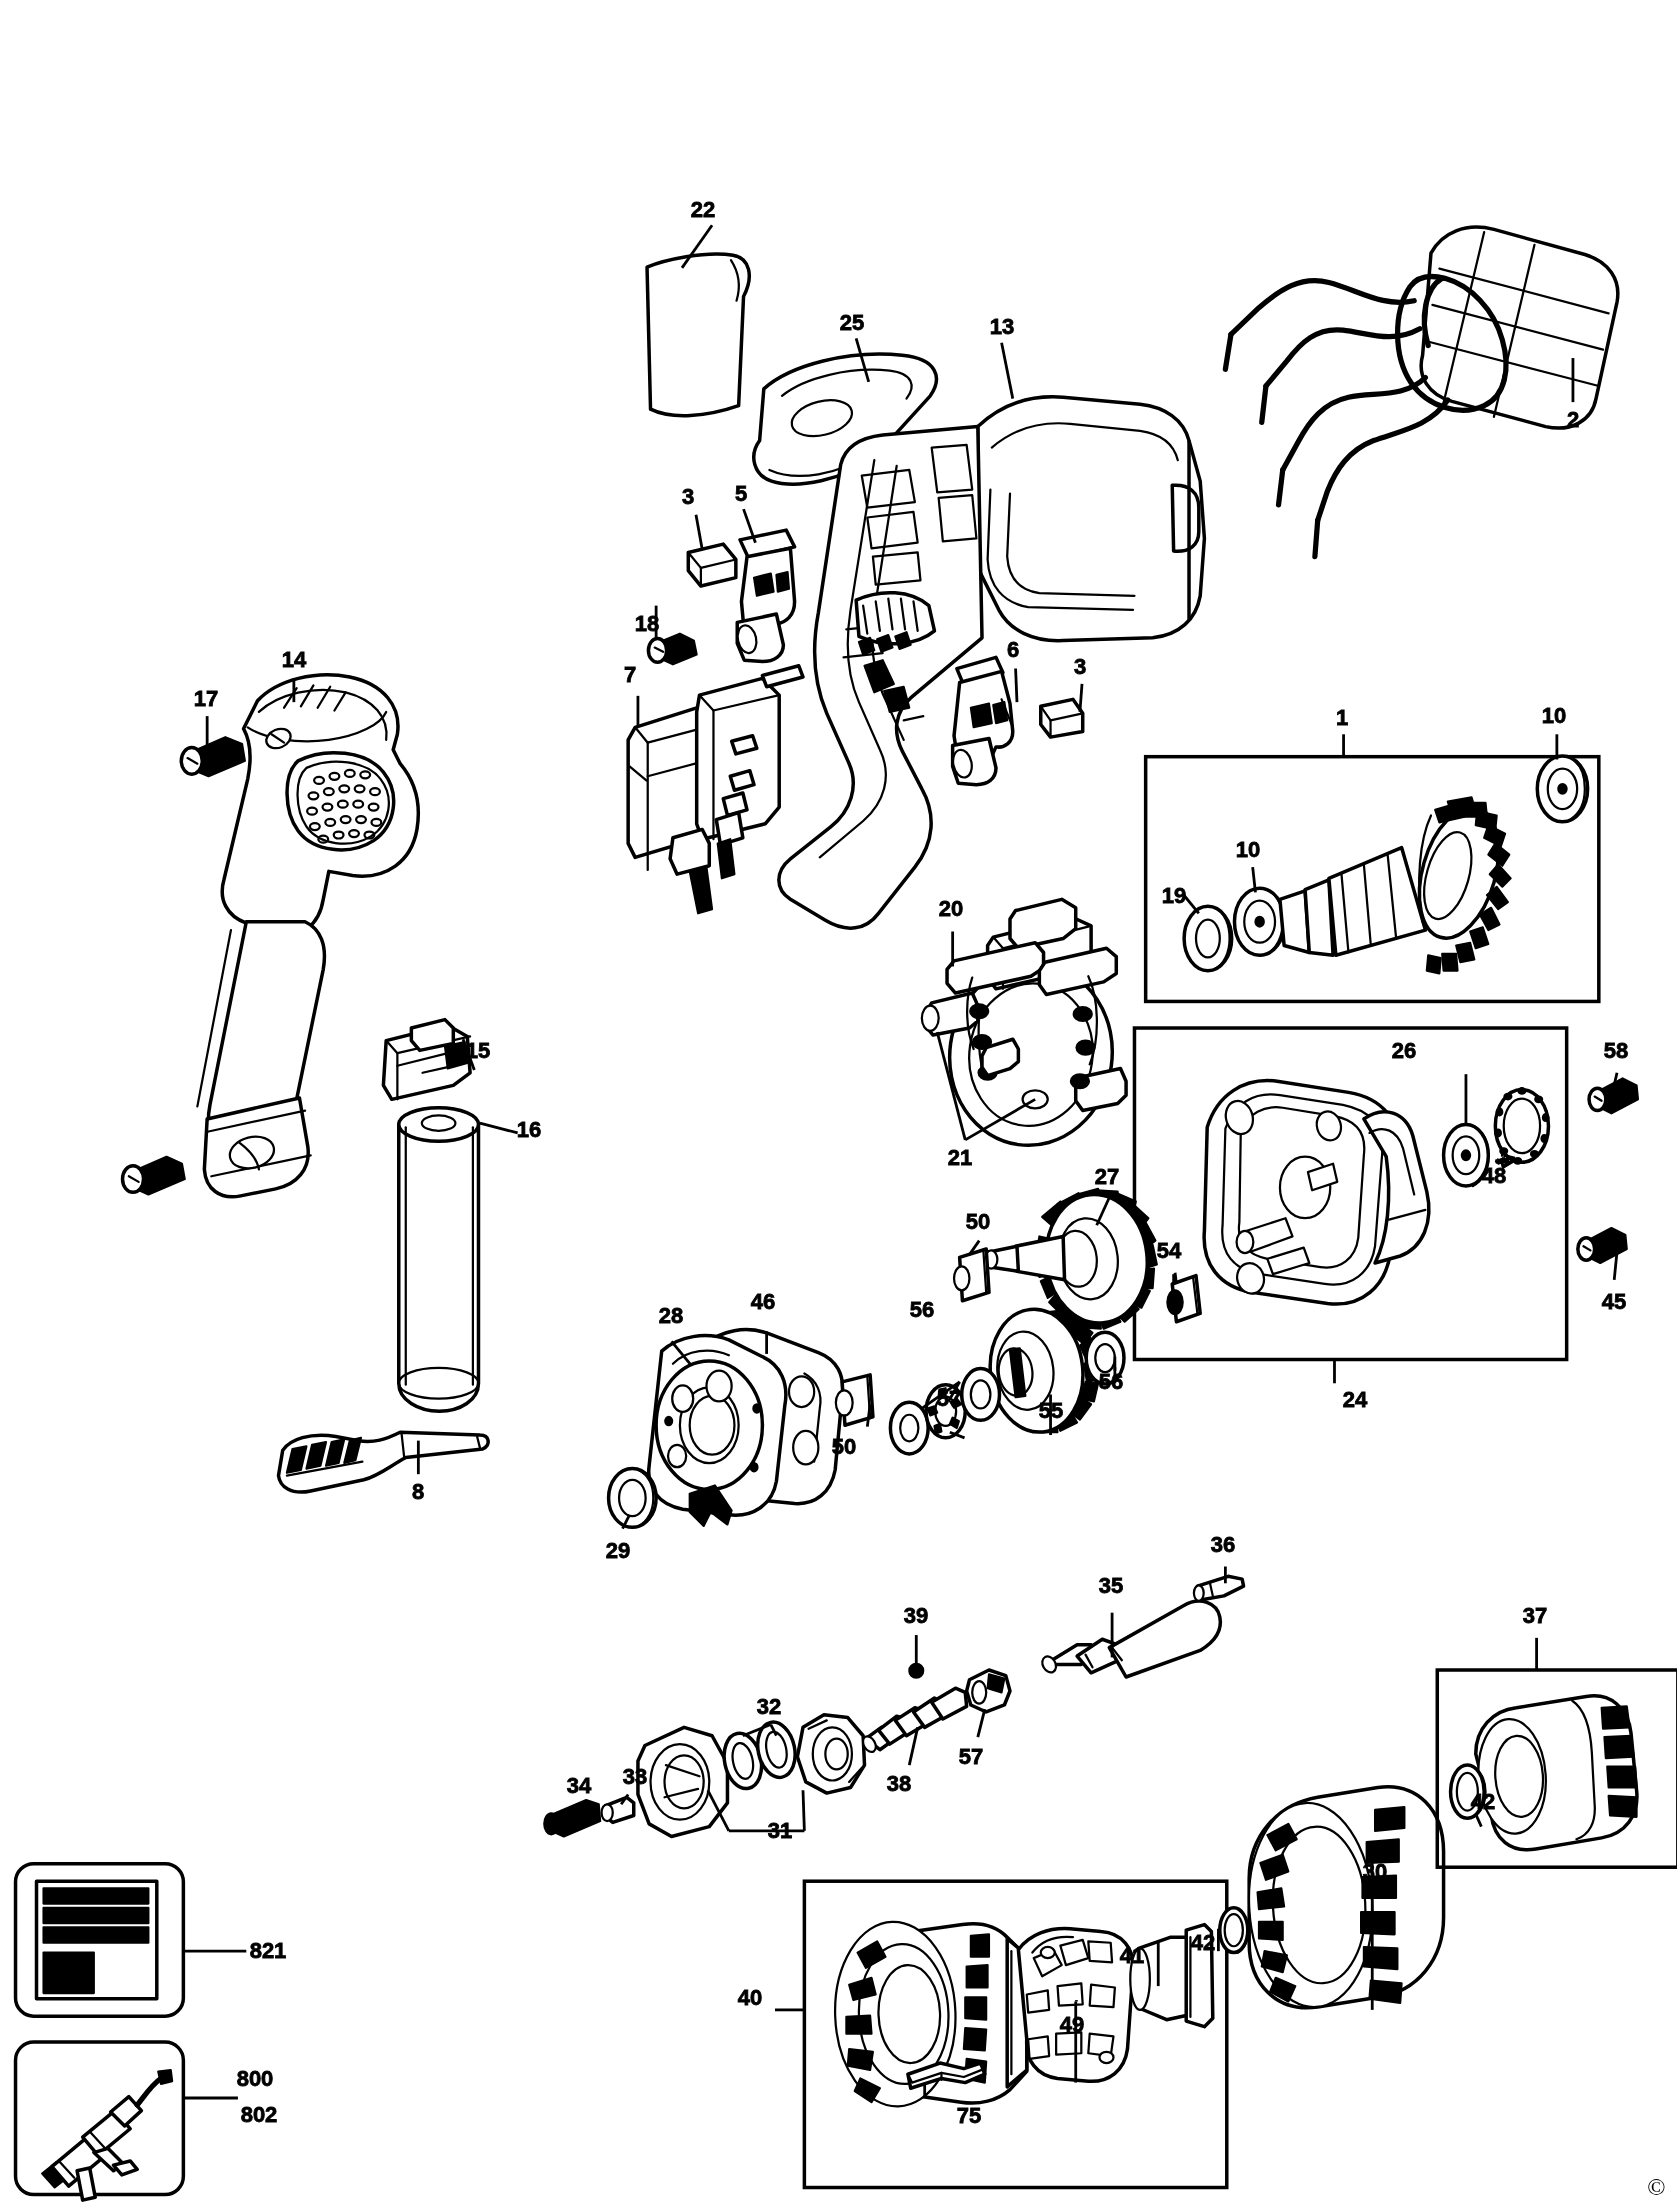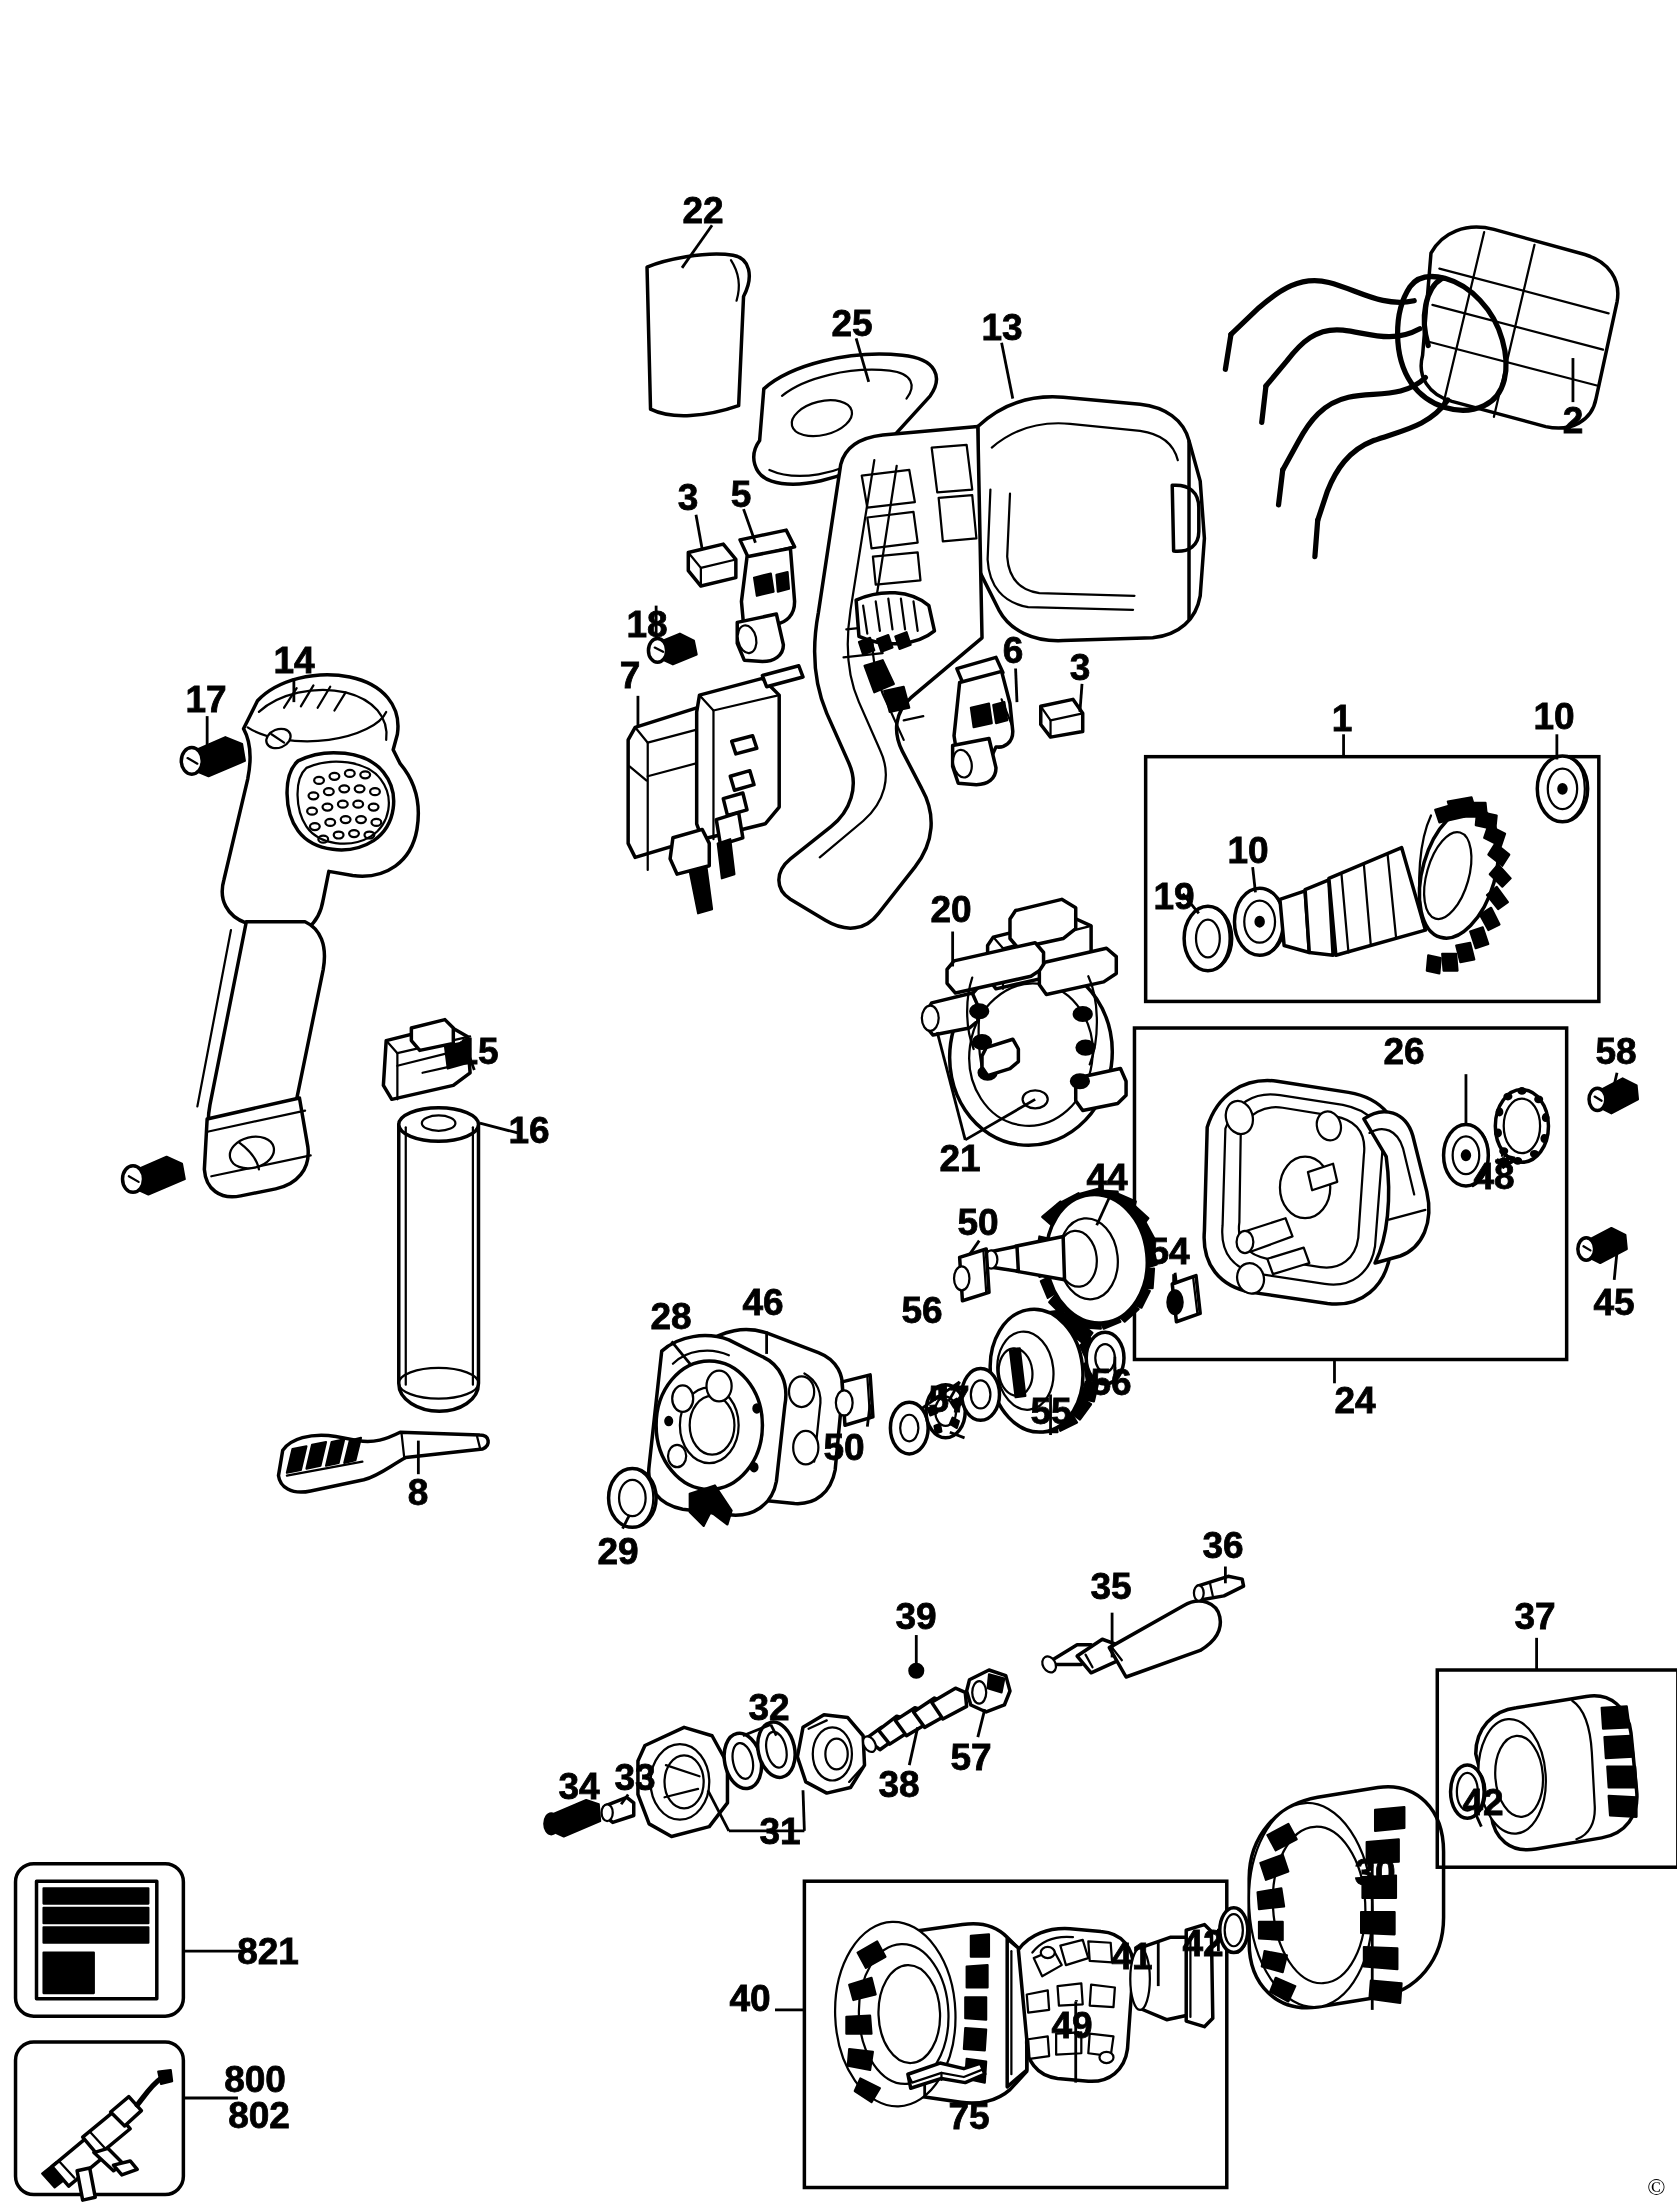--- a/index.html
+++ b/index.html
@@ -9,21 +9,21 @@
     position:relative;
     width:1678px;height:2205px;
     background:#fff;
     overflow:hidden;
   }
   #art{position:absolute;left:0;top:0;width:1678px;height:2205px;}
   .cal{
     position:absolute;
     font-family:"Liberation Sans", sans-serif;
     font-weight:bold;
-    font-size:37px;
+    font-size:22px;
     line-height:1;
     color:#000;
     letter-spacing:0px;
     white-space:nowrap;
     -webkit-text-stroke:0.8px #000;
   }
   .copy{
     position:absolute;
     right:12.6px;bottom:4.2px;
     font-size:24px;
@@ -1055,21 +1055,21 @@
 <div class="cal" style="left:951px;top:909px;transform:translate(-50%,-50%);">20</div>
 <div class="cal" style="left:960px;top:1158px;transform:translate(-50%,-50%);">21</div>
 <div class="cal" style="left:478px;top:1051px;transform:translate(-50%,-50%);">15</div>
 <div class="cal" style="left:529px;top:1130px;transform:translate(-50%,-50%);">16</div>
 <div class="cal" style="left:1404px;top:1051px;transform:translate(-50%,-50%);">26</div>
 <div class="cal" style="left:1616px;top:1051px;transform:translate(-50%,-50%);">58</div>
 <div class="cal" style="left:1494px;top:1176px;transform:translate(-50%,-50%);">48</div>
 <div class="cal" style="left:1614px;top:1302px;transform:translate(-50%,-50%);">45</div>
 <div class="cal" style="left:1169px;top:1251px;transform:translate(-50%,-50%);">54</div>
 <div class="cal" style="left:1355px;top:1400px;transform:translate(-50%,-50%);">24</div>
-<div class="cal" style="left:1107px;top:1177px;transform:translate(-50%,-50%);">44</div>
+<div class="cal" style="left:1107px;top:1177px;transform:translate(-50%,-50%);">27</div>
 <div class="cal" style="left:978px;top:1222px;transform:translate(-50%,-50%);">50</div>
 <div class="cal" style="left:922px;top:1310px;transform:translate(-50%,-50%);">56</div>
 <div class="cal" style="left:949px;top:1399px;transform:translate(-50%,-50%);">57</div>
 <div class="cal" style="left:1051px;top:1411px;transform:translate(-50%,-50%);">55</div>
 <div class="cal" style="left:1111px;top:1382px;transform:translate(-50%,-50%);">56</div>
 <div class="cal" style="left:671px;top:1316px;transform:translate(-50%,-50%);">28</div>
 <div class="cal" style="left:763px;top:1302px;transform:translate(-50%,-50%);">46</div>
 <div class="cal" style="left:844px;top:1447px;transform:translate(-50%,-50%);">50</div>
 <div class="cal" style="left:618px;top:1551px;transform:translate(-50%,-50%);">29</div>
 <div class="cal" style="left:418px;top:1492px;transform:translate(-50%,-50%);">8</div>

